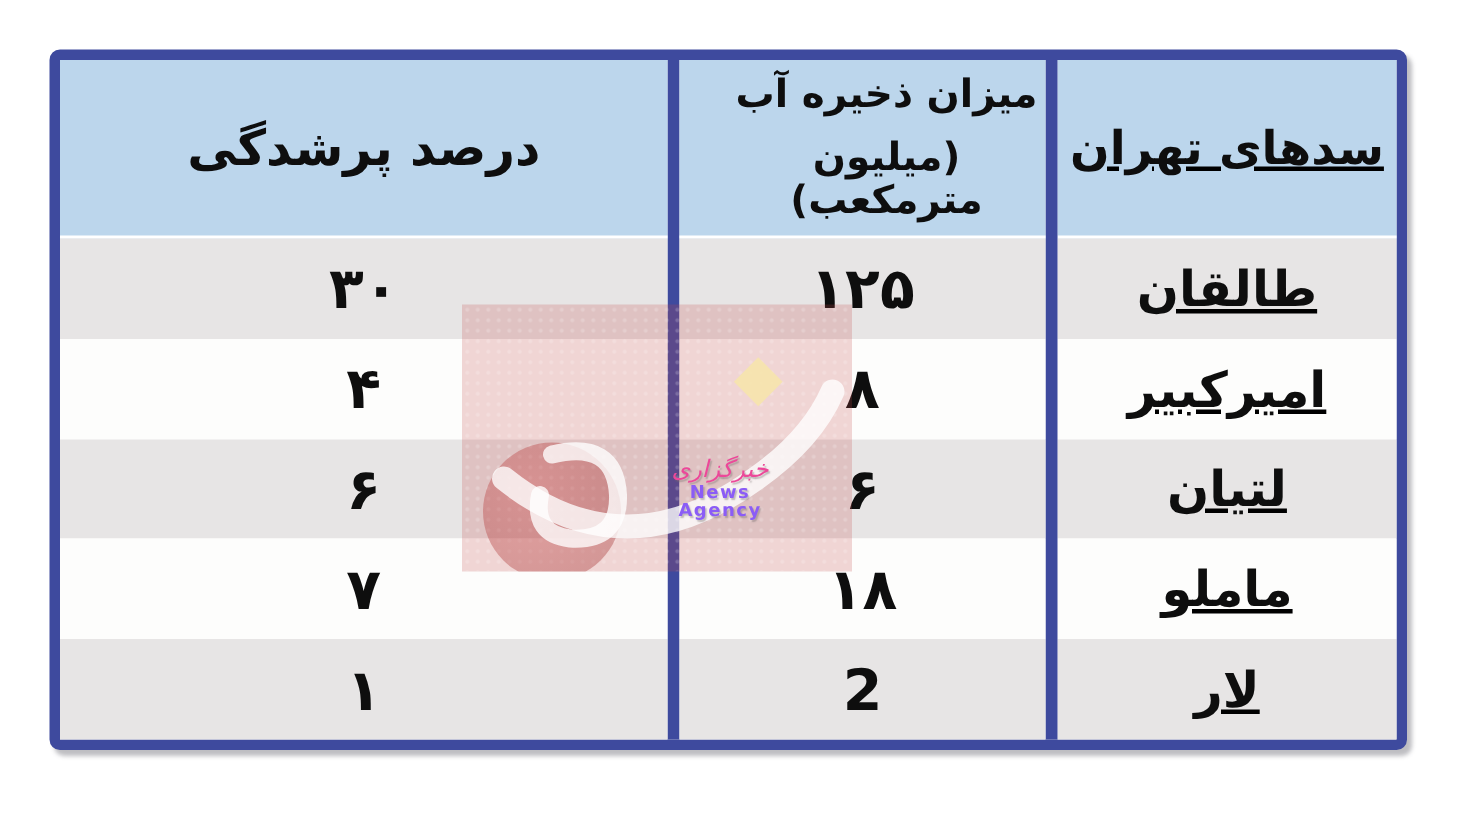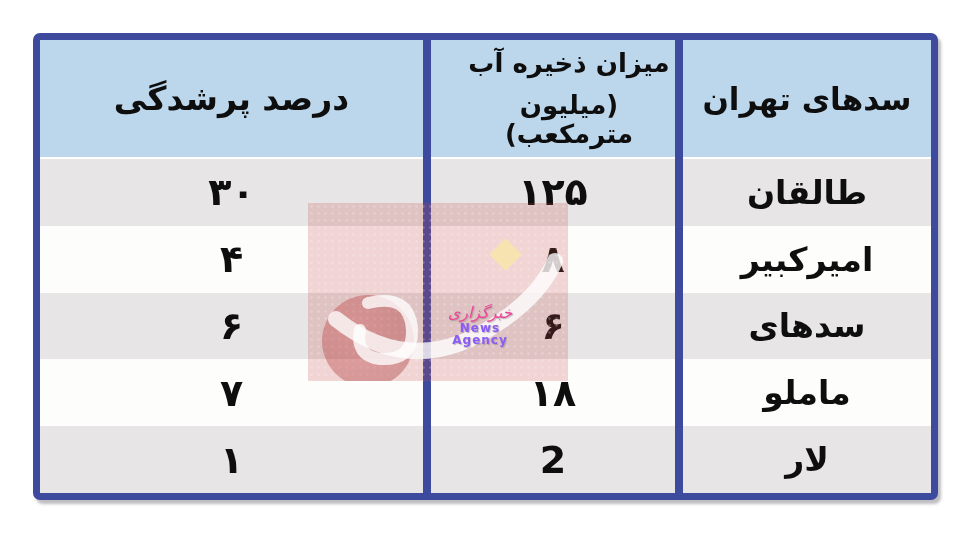--- a/index.html
+++ b/index.html
@@ -16,21 +16,21 @@
     width:905px;height:467px;
     box-sizing:border-box;
     border:7px solid #3E4A9E;
     border-radius:7px;
     background:#fdfdfc;
     box-shadow:3px 4px 3px rgba(110,110,120,0.45);
     display:flex;
     direction:rtl;           
   }
   .col{display:flex;flex-direction:column;box-sizing:border-box;height:100%;}
-  .col-dams{width:248px;}
+  .col-dams{width:226px;text-decoration:underline;}
   .col-storage{width:260px;border-left:8px solid #3E4A9E;border-right:8px solid #3E4A9E;}
   .col-percent{flex:1;}
   .cell{
     display:flex;align-items:center;justify-content:center;
     font-weight:bold;color:#0e0e0e;text-align:center;
     box-sizing:border-box;
   }
   .head{
     height:119px;flex:0 0 119px;
     background:#BCD6EC;
@@ -76,21 +76,21 @@
 <body>
 
 <div class="stage">
 
   <div class="dam-table" dir="rtl">
 
     <div class="col col-dams">
       <div class="cell head head-dams">سدهای تهران</div>
       <div class="cell name">طالقان</div>
       <div class="cell name">امیرکبیر</div>
-      <div class="cell name">سدهای</div>
+      <div class="cell name">لتیان</div>
       <div class="cell name">ماملو</div>
       <div class="cell name">لار</div>
     </div>
 
     <div class="col col-storage">
       <div class="cell head head-storage">
         <span>میزان ذخیره آب</span>
         <span>(میلیون مترمکعب)</span>
       </div>
       <div class="cell num">۱۲۵</div>

